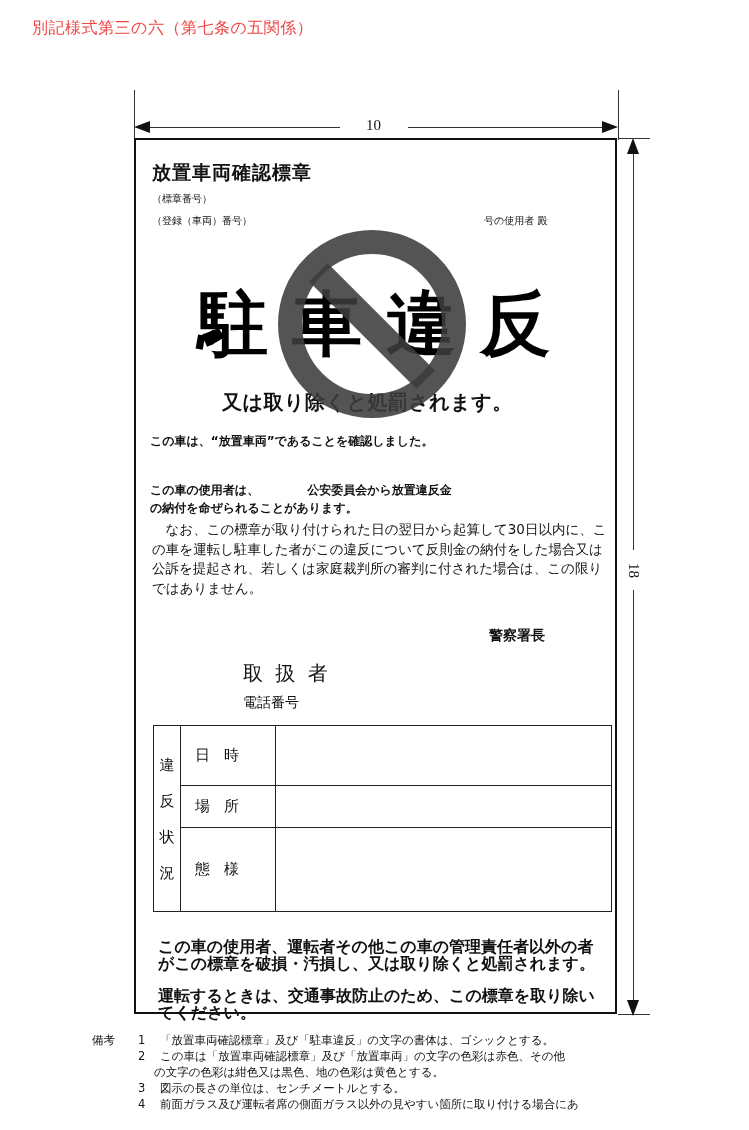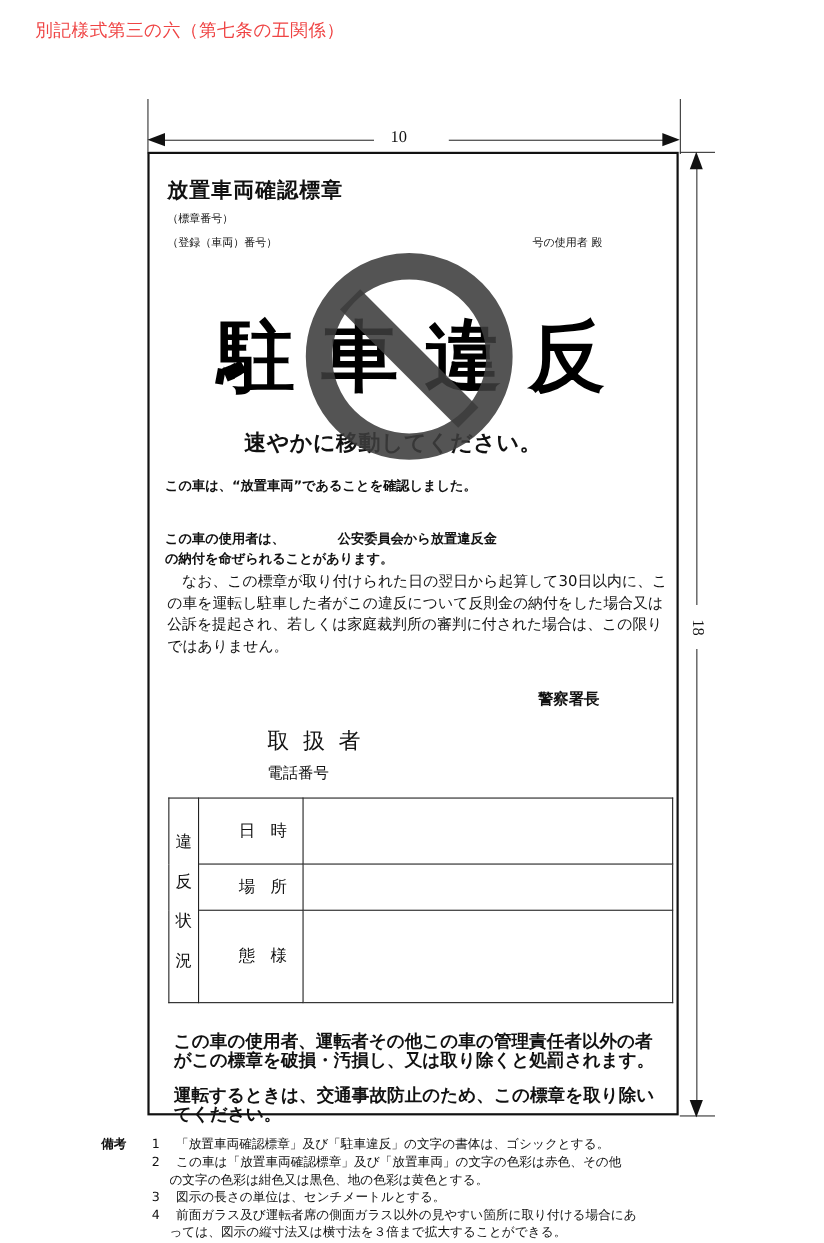--- a/index.html
+++ b/index.html
@@ -25,46 +25,46 @@
   .slash { position: absolute; left: 296px; top: 313px; width: 152px; height: 26px;
            background: rgba(60,60,60,0.88); transform: rotate(45deg); transform-origin: center; }
   .bold16 { font-size: 12px; font-weight: bold; }
   .bold18 { font-size: 18px; font-weight: bold; letter-spacing: 0.5px; }
   .para { position: absolute; left: 152px; top: 520px; width: 460px; font-size: 13.5px; line-height: 19.5px; white-space: normal; }
 
   table.vt { position: absolute; left: 153px; top: 725px; width: 459px; height: 186px;
              border-collapse: collapse; font-size: 15px; }
   table.vt td { border: 1.5px solid #222; padding: 0; }
   .vlabel { width: 26px; text-align: center; vertical-align: middle; line-height: 36px; }
-  .rlabel { width: 80px; text-align: right; letter-spacing: 14px; padding-left: 14px !important; }
+  .rlabel { width: 80px; text-align: left; letter-spacing: 14px; padding-left: 14px !important; }
 
   .warn { position: absolute; left: 158px; font-size: 16px; font-weight: bold; line-height: 17px; white-space: normal; width: 450px; }
 
   .notes { position: absolute; left: 92px; top: 1032px; font-size: 11.5px; line-height: 16px; }
   .notes .row { display: flex; }
-  .notes .lbl { width: 46px; font-weight: bold; }
+  .notes .lbl { width: 46px; font-weight: normal; }
   .notes .num { width: 22px; text-align: left; }
   .notes .cont { padding-left: 62px; }
 </style>
 </head>
 <body>
 
 <div class="abs header-title">別記様式第三の六（第七条の五関係）</div>
 
 <div class="vline" style="left:134px; top:90px; height:50px;"></div>
 <div class="vline" style="left:618px; top:90px; height:50px;"></div>
 <div class="hline" style="left:140px; top:127px; width:200px;"></div>
 <div class="hline" style="left:408px; top:127px; width:204px;"></div>
 <svg style="position:absolute;left:134px;top:120px;" width="16" height="14">
     <polygon points="0,7 16,1 16,13" fill="#111"></polygon>
   </svg>
 <svg style="position:absolute;left:602px;top:120px;" width="16" height="14">
     <polygon points="16,7 0,1 0,13" fill="#111"></polygon>
   </svg>
-<div class="dim-label" style="left:355px; top:117px;">10</div>
+<div class="dim-label" style="left:366px; top:117px;">10</div>
 
 <div class="hline" style="left:618px; top:138px; width:32px;"></div>
 <div class="hline" style="left:618px; top:1014px; width:32px;"></div>
 <div class="vline" style="left:633px; top:150px; height:400px;"></div>
 <div class="vline" style="left:633px; top:590px; height:412px;"></div>
 <svg style="position:absolute;left:626px;top:138px;" width="14" height="16">
     <polygon points="7,0 1,16 13,16" fill="#111"></polygon>
   </svg>
 <svg style="position:absolute;left:626px;top:1000px;" width="14" height="16">
     <polygon points="7,16 1,0 13,0" fill="#111"></polygon>
@@ -76,21 +76,21 @@
 <div class="abs t-title">放置車両確認標章</div>
 <div class="abs t-sub" style="left:152px; top:192px;">（標章番号）</div>
 <div class="abs t-sub" style="left:152px; top:214px;">（登録（車両）番号）</div>
 <div class="abs t-sub" style="left:484px; top:214px;">号の使用者 殿</div>
 
 <div class="big" style="left:198px;">駐</div>
 <div class="big" style="left:292px;">車</div>
 <div class="big" style="left:386px;">違</div>
 <div class="big" style="left:480px;">反</div>
 
-<div class="abs bold18" style="left:222px; top:389px; font-size:20px;">速やかに移動してください。</div>
+<div class="abs bold18" style="left:222px; top:389px; font-size:20px;">又は取り除くと処罰されます。</div>
 
 <div class="circle"></div>
 <div class="slash"></div>
 
 <div class="abs bold16" style="left:150px; top:433px;">この車は、“放置車両”であることを確認しました。</div>
 <div class="abs bold16" style="left:150px; top:482px;">この車の使用者は、　　　　公安委員会から放置違反金</div>
 <div class="abs bold16" style="left:150px; top:500px;text-align:center;">の納付を命ぜられることがあります。</div>
 <div class="para">　なお、この標章が取り付けられた日の翌日から起算して30日以内に、この車を運転し駐車した者がこの違反について反則金の納付をした場合又は公訴を提起され、若しくは家庭裁判所の審判に付された場合は、この限りではありません。</div>
 
 <div class="abs" style="left:489px; top:627px; font-size:14px; font-weight:bold;">警察署長</div>
@@ -138,14 +138,13 @@
   <div class="row">
     <span class="lbl"></span>
     <span class="num">3</span>
     <span>図示の長さの単位は、センチメートルとする。</span>
   </div>
   <div class="row">
     <span class="lbl"></span>
     <span class="num">4</span>
     <span>前面ガラス及び運転者席の側面ガラス以外の見やすい箇所に取り付ける場合にあ</span>
   </div>
-  <div class="cont">っては、図示の縦寸法又は横寸法を３倍まで拡大することができる。</div>
 </div>
 
 </body></html>

